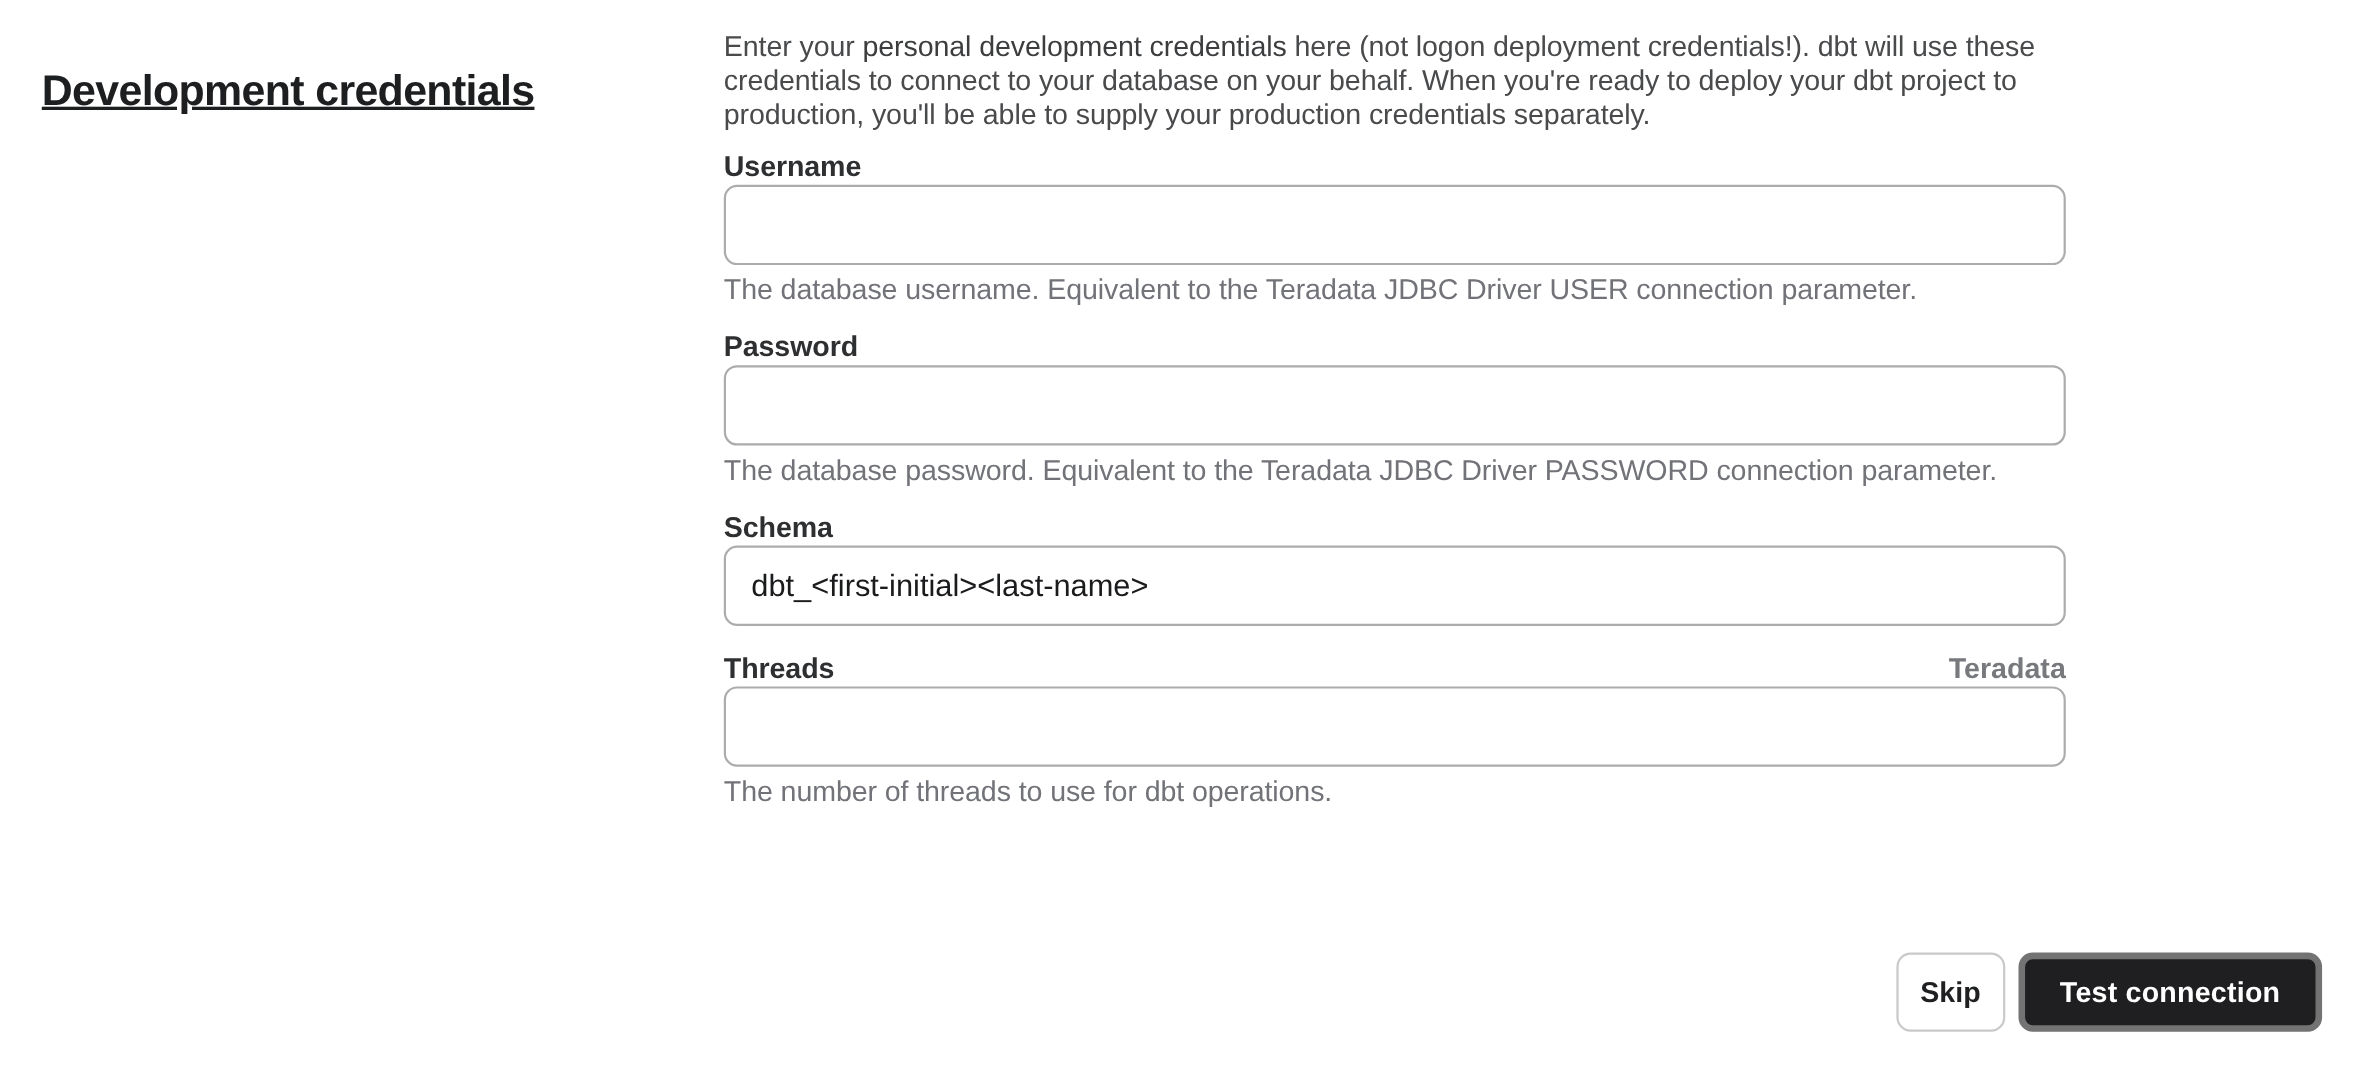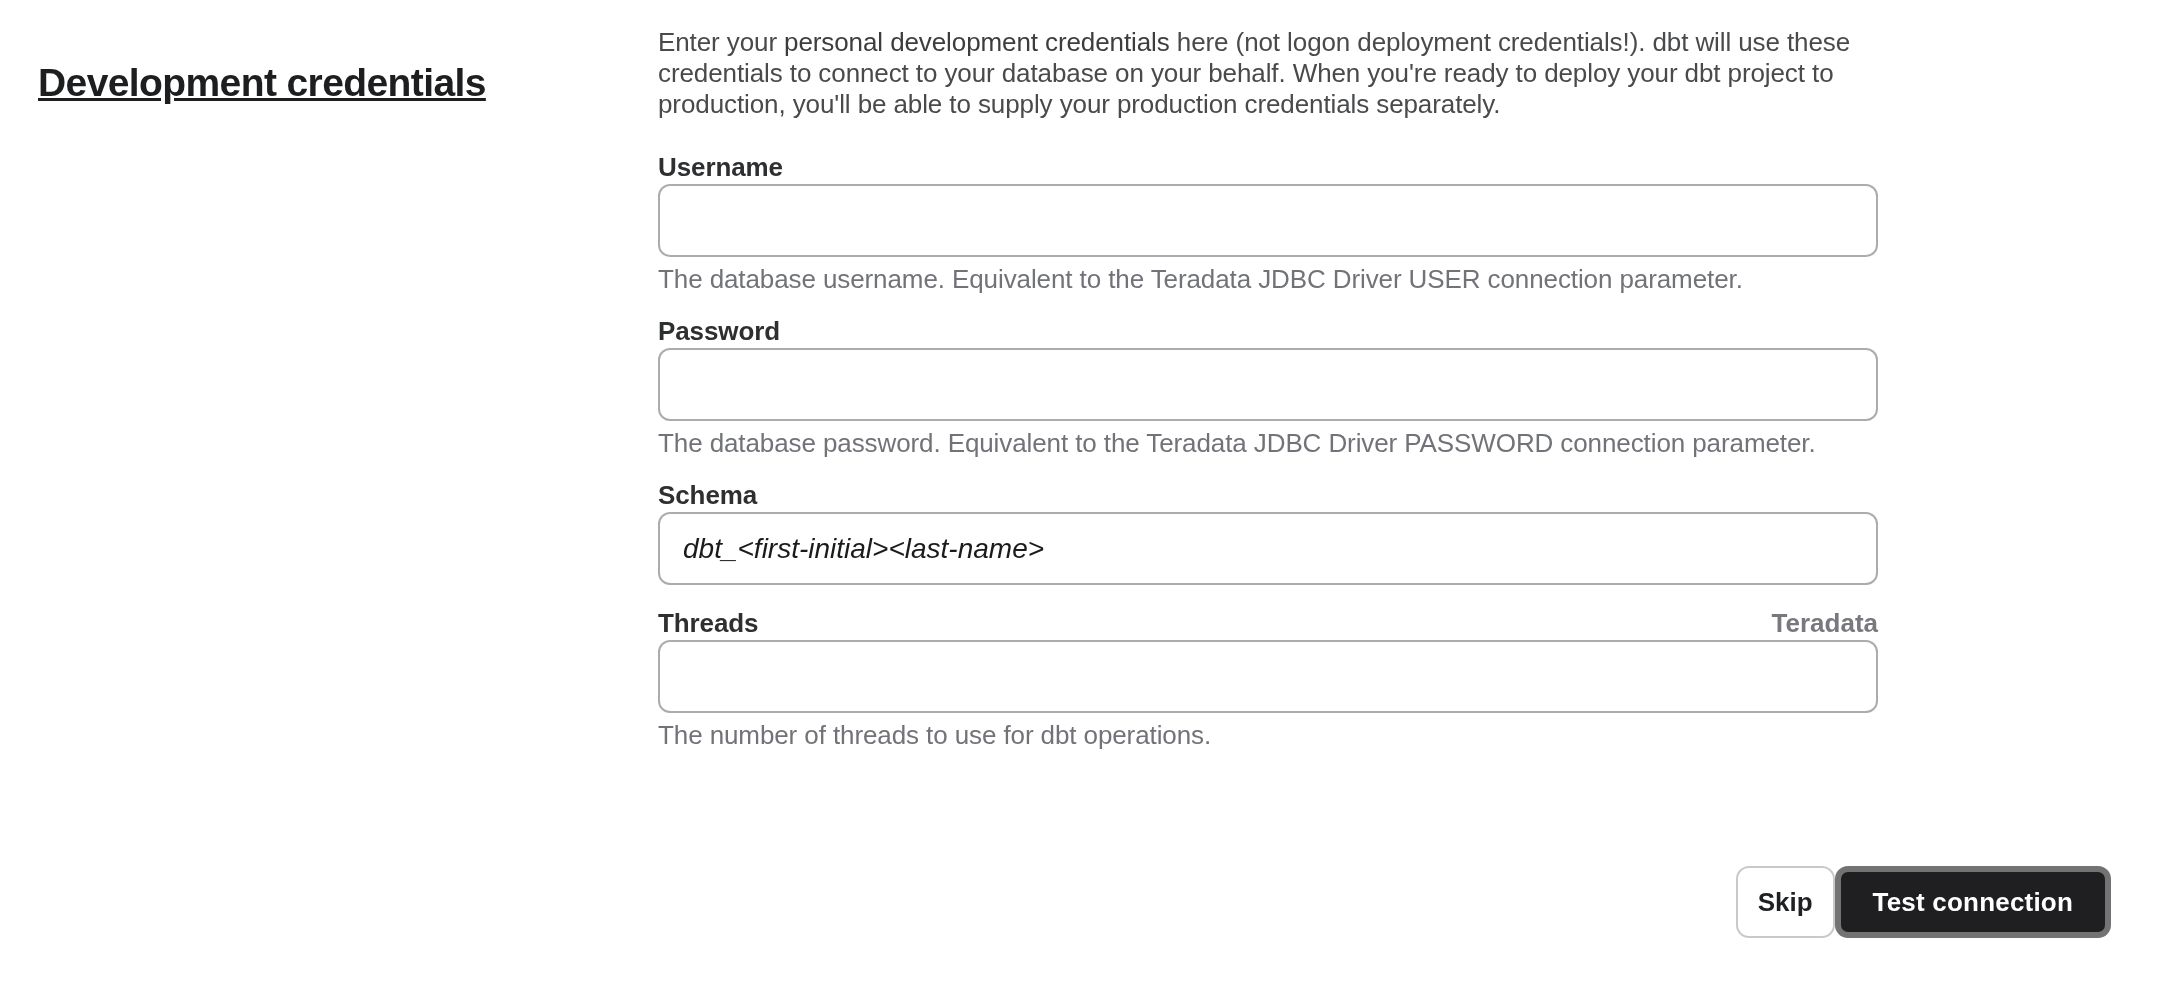--- a/index.html
+++ b/index.html
@@ -48,21 +48,21 @@
     color: #494a4c;
     letter-spacing: -0.1px;
   }
   .intro-line { white-space: nowrap; }
   .intro .bold {
     font-weight: 400;
     color: #3c3d3f;
   }
 
   .field { margin-top: 22px; }
-  .field.first { margin-top: 31px; }
+  .field.first { margin-top: 15px; }
 
   .label-row {
     display: flex;
     justify-content: space-between;
     align-items: baseline;
     line-height: 33px;
   }
   .field-label {
     font-size: 26px;
     font-weight: 700;
@@ -82,39 +82,38 @@
     height: 73px;
     margin: 0;
     padding: 0 23px;
     border: 2px solid #abacae;
     border-radius: 12px;
     background: #ffffff;
     font-family: "Liberation Sans", sans-serif;
     font-size: 28px;
     color: #1a1b1d;
     outline: none;
-    font-style: italic;
   }
 
   .helper {
     margin-top: 8px;
     font-size: 26px;
     line-height: 28px;
     color: #717378;
     letter-spacing: -0.1px;
   }
 
   
   .actions {
     position: absolute;
     right: 53px;
     bottom: 52px;
     display: flex;
     align-items: flex-start;
-    gap: 0;
+    gap: 12px;
     margin-left: 12px;
   }
   .btn {
     box-sizing: border-box;
     height: 72px;
     border-radius: 13px;
     font-family: "Liberation Sans", sans-serif;
     font-size: 26px;
     font-weight: 700;
     cursor: pointer;

